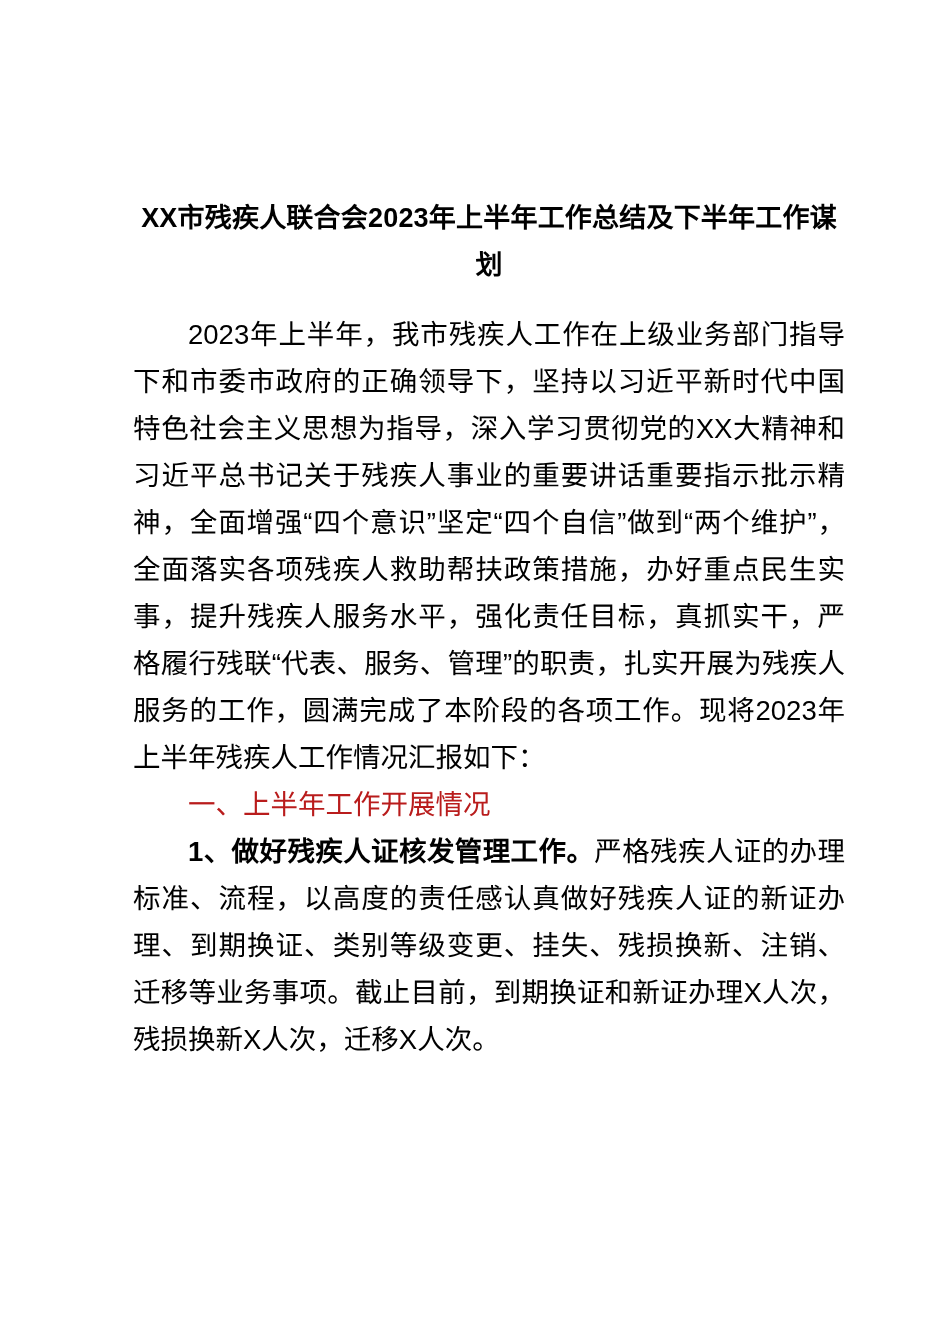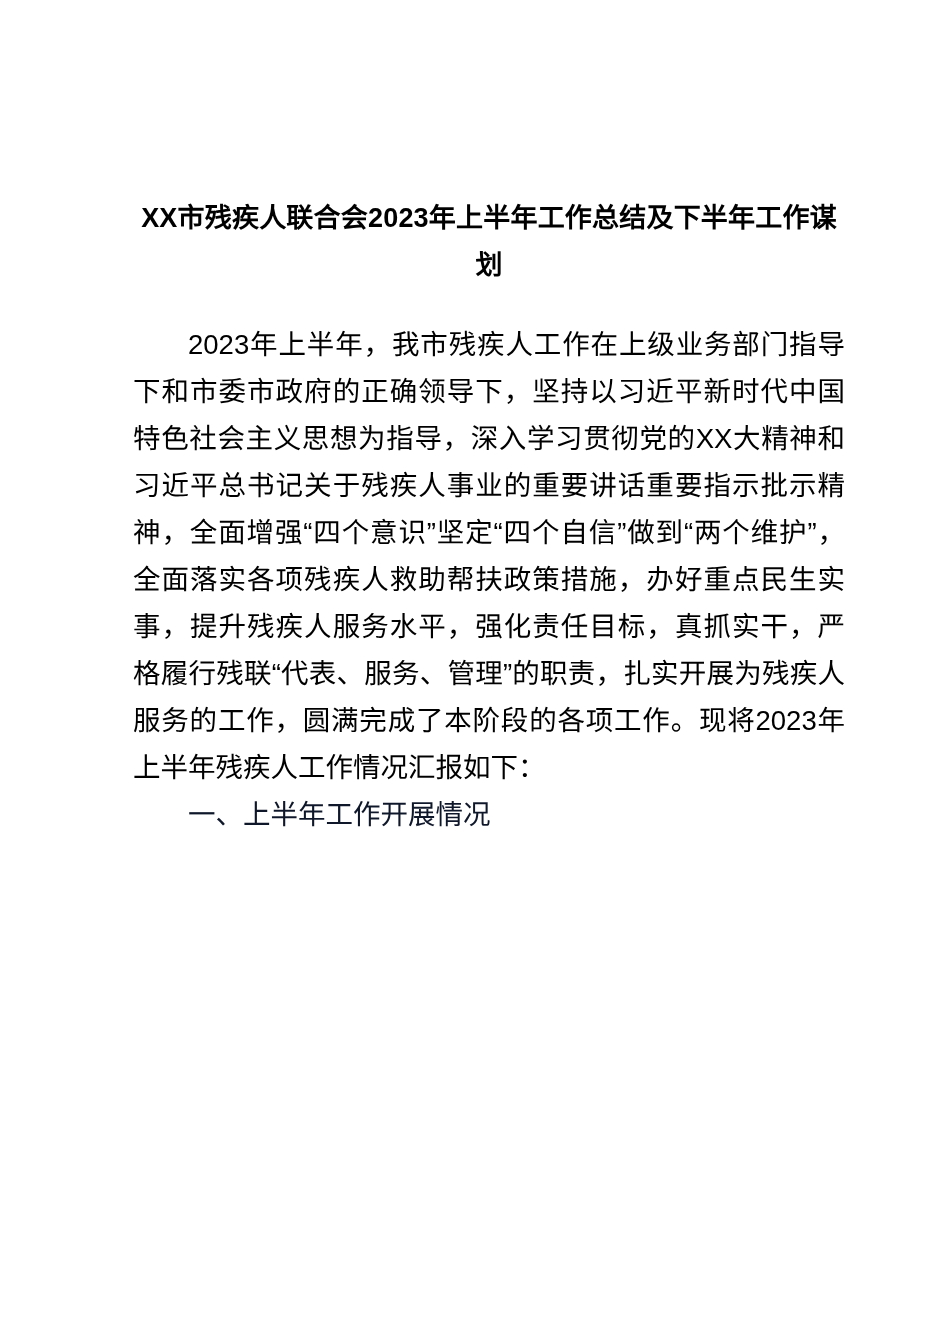--- a/index.html
+++ b/index.html
@@ -52,34 +52,34 @@
     line-height: 47px;
     text-align: justify;
     text-justify: inter-ideograph;
     text-indent: 2em;
     margin: 0;
     word-break: break-all;
     letter-spacing: 0;
   }
 
   .para.first {
-    margin-top: 32px;
+    margin-top: 22px;
   }
 
   .para.gap-sm {
     margin-top: 0;
   }
 
   
   .section-heading {
     font-size: 27.5px;
     line-height: 47px;
     text-indent: 2em;
     margin: 0;
-    color: #0f172a;
+    color: #b91c1c;
     font-weight: normal;
     word-break: break-all;
   }
 
   
   .lead {
     font-weight: bold;
   }
 </style>
 </head>
@@ -87,16 +87,17 @@
 
 <div class="page">
   <div class="content">
 
     <h1 class="doc-title">XX市残疾人联合会2023年上半年工作总结及下半年工作谋划</h1>
 
     <p class="para first">2023年上半年，我市残疾人工作在上级业务部门指导下和市委市政府的正确领导下，坚持以习近平新时代中国特色社会主义思想为指导，深入学习贯彻党的XX大精神和习近平总书记关于残疾人事业的重要讲话重要指示批示精神，全面增强“四个意识”坚定“四个自信”做到“两个维护”，全面落实各项残疾人救助帮扶政策措施，办好重点民生实事，提升残疾人服务水平，强化责任目标，真抓实干，严格履行残联“代表、服务、管理”的职责，扎实开展为残疾人服务的工作，圆满完成了本阶段的各项工作。现将2023年上半年残疾人工作情况汇报如下：</p>
 
     <p class="section-heading">一、上半年工作开展情况</p>
 
+    <p class="para gap-sm"><span class="lead">1、做好残疾人证核发管理工作。</span><span>严格残疾人证的办理标准、流程，以高度的责任感认真做好残疾人证的新证办理、到期换证、类别等级变更、挂失、残损换新、注销、迁移等业务事项。截止目前，到期换证和新证办理X人次，残损换新X人次，迁移X人次。</span></p>
 
 
   </div>
 </div>
 
 </body></html>

